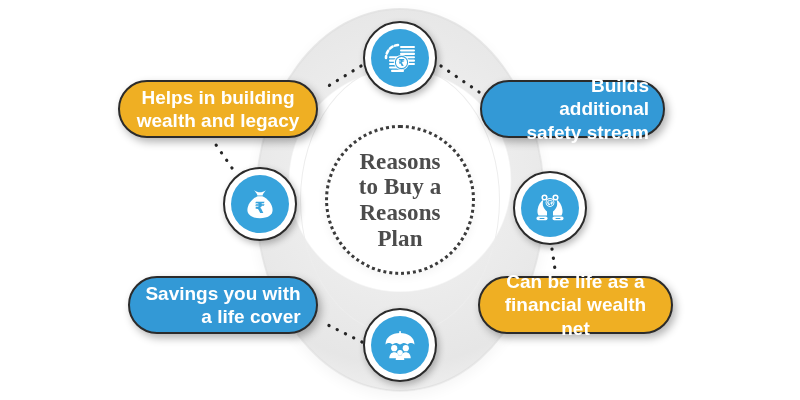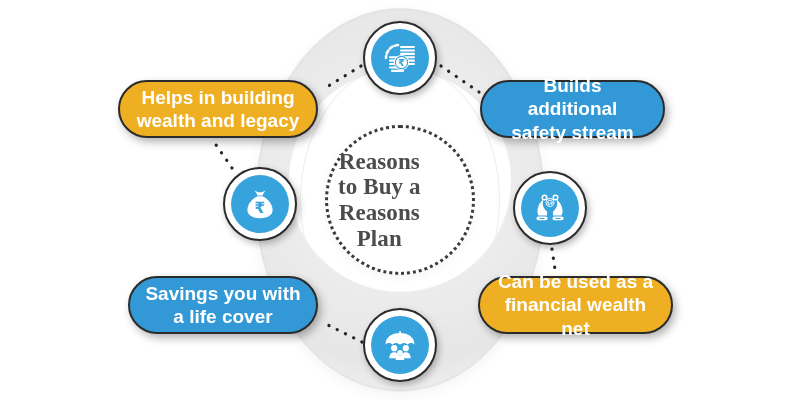--- a/index.html
+++ b/index.html
@@ -59,20 +59,21 @@
     left: 325px;
     top: 125px;
     width: 150px;
     height: 150px;
     border-radius: 50%;
     background: #ffffff;
     border: 3px dotted #3b3b3b;
     box-sizing: border-box;
     display: flex;
     align-items: center;
+    justify-content: center;
     text-align: center;
     box-shadow: 0 2px 10px rgba(0,0,0,0.05);
   }
   .hub-text {
     font-family: "Liberation Serif", serif;
     font-weight: bold;
     font-size: 23px;
     line-height: 1.12;
     color: #4c4c4c;
     letter-spacing: 0.1px;
@@ -130,21 +131,21 @@
     text-align: center;
     color: #ffffff;
     font-family: Liberation Sans, sans-serif;
     font-weight: bold;
     font-size: 19px;
     line-height: 1.22;
     padding: 6px 14px;
     box-shadow: 3px 4px 8px rgba(0,0,0,0.3);
   }
   .pill.amber { background: #EFAF23; }
-  .pill.blue  { background: #3399D6; }
+  .pill.blue  { background: #3399D6; text-align: right; }
 
   .pill-tl { left: 118px; top: 80px;  width: 200px; height: 58px; }
   .pill-tr { left: 480px; top: 80px;  width: 185px; height: 58px; }
   .pill-bl { left: 128px; top: 276px; width: 190px; height: 58px; }
   .pill-br { left: 478px; top: 276px; width: 195px; height: 58px; }
 </style>
 </head>
 <body>
 
 <div id="infographic">
@@ -290,18 +291,18 @@
 
   <div class="pill blue pill-bl">
     <div>
       <div>Savings you with</div>
       <div>a life cover</div>
     </div>
   </div>
 
   <div class="pill amber pill-br">
     <div>
-      <div>Can be used as a</div>
+      <div>Can be life as a</div>
       <div>financial wealth net</div>
     </div>
   </div>
 
 </div>
 
 </body></html>

